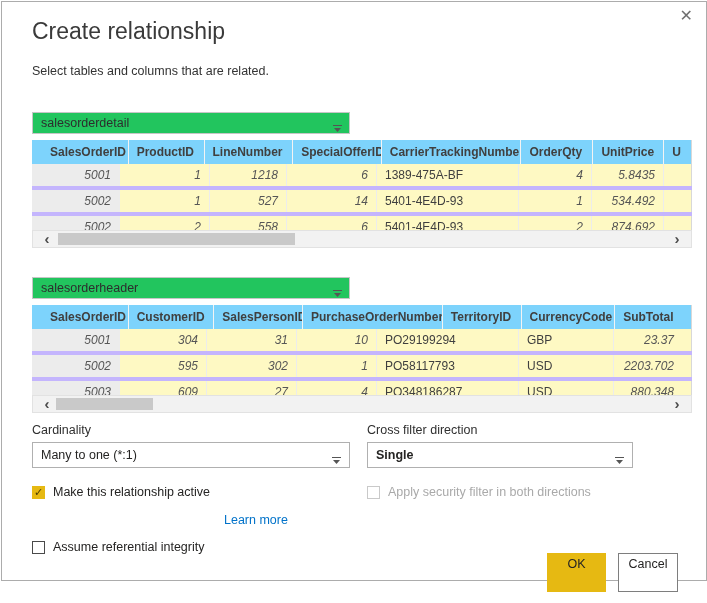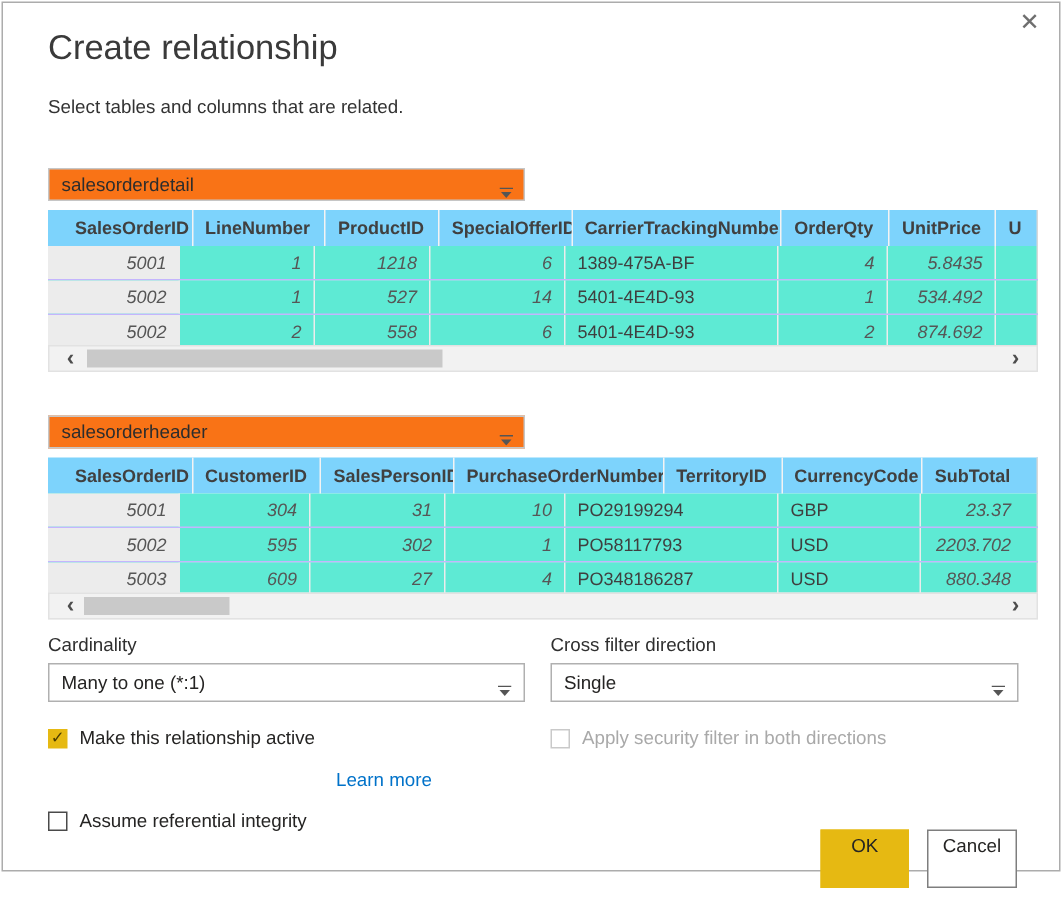--- a/index.html
+++ b/index.html
@@ -9,37 +9,37 @@
 
   .close-x { position:absolute; top:6px; right:13px; font-size:16px; color:#6f6f6f;
              cursor:pointer; line-height:16px; font-weight:400; }
 
   .title { position:absolute; left:30px; top:16px; font-size:23px; font-weight:300;
            color:#3a3a3a; }
   .subtitle { position:absolute; left:30px; top:62px; font-size:12.5px; color:#333; }
 
   
   .select { position:absolute; box-sizing:border-box; height:22px; width:318px;
-            background:#f97316; border:1px solid #c6c6c6; font-size:12.5px;
+            background:#22c55e; border:1px solid #c6c6c6; font-size:12.5px;
             color:#2d2d2d; display:flex; align-items:center; padding-left:8px;
             cursor:pointer; }
   .select .arrow { position:absolute; right:7px; top:8px; }
   #dd1 { left:30px; top:110px; }
   #dd2 { left:30px; top:275px; }
 
   
   .tbl { position:absolute; left:30px; width:660px; font-size:12px; }
   #tbl1 { top:138px; } #tbl2 { top:303px; }
   .hrow { display:flex; height:24px; line-height:24px; background:#7dd3fc;
           font-weight:bold; color:#404040;padding-left:10px; }
   .hcell { box-sizing:border-box; padding-left:8px; border-right:1px solid #f3f3f3;
            overflow:hidden; white-space:nowrap; cursor:pointer; }
   .hrow .hcell:last-child { border-right:1px solid #d8d8d8; }
-  .row { display:flex; height:22px; line-height:22px; background:#5eead4;
-         border-bottom:1px solid #c4b5fd; }
+  .row { display:flex; height:22px; line-height:22px; background:#fef9c3;
+         border-bottom:4px solid #c4b5fd; }
   .cell { box-sizing:border-box; border-right:1px solid #ececec; overflow:hidden;
           white-space:nowrap; cursor:pointer; }
   .row .cell:last-child { border-right:1px solid #d8d8d8; }
   .row .cell:first-child { background:#ececec; }
   .cell.num { text-align:right; padding-right:8px; font-style:italic; color:#565656; }
   .cell.txt { padding-left:8px; color:#3f3f3f; }
   .cell.numedge { text-align:right; padding-right:17px; font-style:italic; color:#565656; }
   
   .t1c0{width:88px}.t1c1{width:90px}.t1c2{width:77px}.t1c3{width:90px}
   .t1c4{width:142px}.t1c5{width:73px}.t1c6{width:72px}.t1c7{width:28px}
@@ -61,21 +61,21 @@
 
   
   .opt-label { position:absolute; font-size:12.5px; color:#2f2f2f; }
   #card-label { left:30px; top:421px; }
   #cross-label { left:365px; top:421px; }
   .select2 { position:absolute; box-sizing:border-box; height:26px; background:#fff;
              border:1px solid #b0b0b0; font-size:12.5px; color:#252423; display:flex;
              align-items:center; padding-left:8px; cursor:pointer; }
   .select2 .arrow { position:absolute; right:8px; top:10px; }
   #dd-card { left:30px; top:440px; width:318px; }
-  #dd-cross { left:365px; top:440px; width:312px; }
+  #dd-cross { left:365px; top:440px; width:266px;font-weight:bold; }
 
   .cb-row { position:absolute; display:flex; align-items:center; font-size:12.5px;
             color:#252423; }
   .cb { width:13px; height:13px; box-sizing:border-box; margin-right:8px;
         flex:0 0 13px; cursor:pointer; }
   .cb.checked { background:#e6b912; color:#4a3c00; font-size:11px; line-height:13px;
                 text-align:center; font-weight:bold; }
   .cb.unchecked { border:1px solid #4a4a4a; background:#fff; }
   .cb.disabled { border:1px solid #c9c9c9; background:#fff; cursor:default; }
   #cb-active { left:30px; top:483px; }
@@ -107,22 +107,22 @@
       <svg width="9" height="7">
           <rect x="0" y="0" width="9" height="1" fill="#555"></rect>
         <polygon points="1,3 8,3 4.5,7" fill="#555"></polygon>
         </svg>
     </span>
   </div>
 
   <div class="tbl" id="tbl1">
     <div class="hrow">
       <div class="hcell t1c0">SalesOrderID</div>
+      <div class="hcell t1c2">ProductID</div>
       <div class="hcell t1c1">LineNumber</div>
-      <div class="hcell t1c2">ProductID</div>
       <div class="hcell t1c3">SpecialOfferID</div>
       <div class="hcell t1c4">CarrierTrackingNumber</div>
       <div class="hcell t1c5">OrderQty</div>
       <div class="hcell t1c6">UnitPrice</div>
       <div class="hcell t1c7">U</div>
     </div>
     <div class="row">
       <div class="cell num t1c0">5001</div>
       <div class="cell num t1c1">1</div>
       <div class="cell num t1c2">1218</div>

